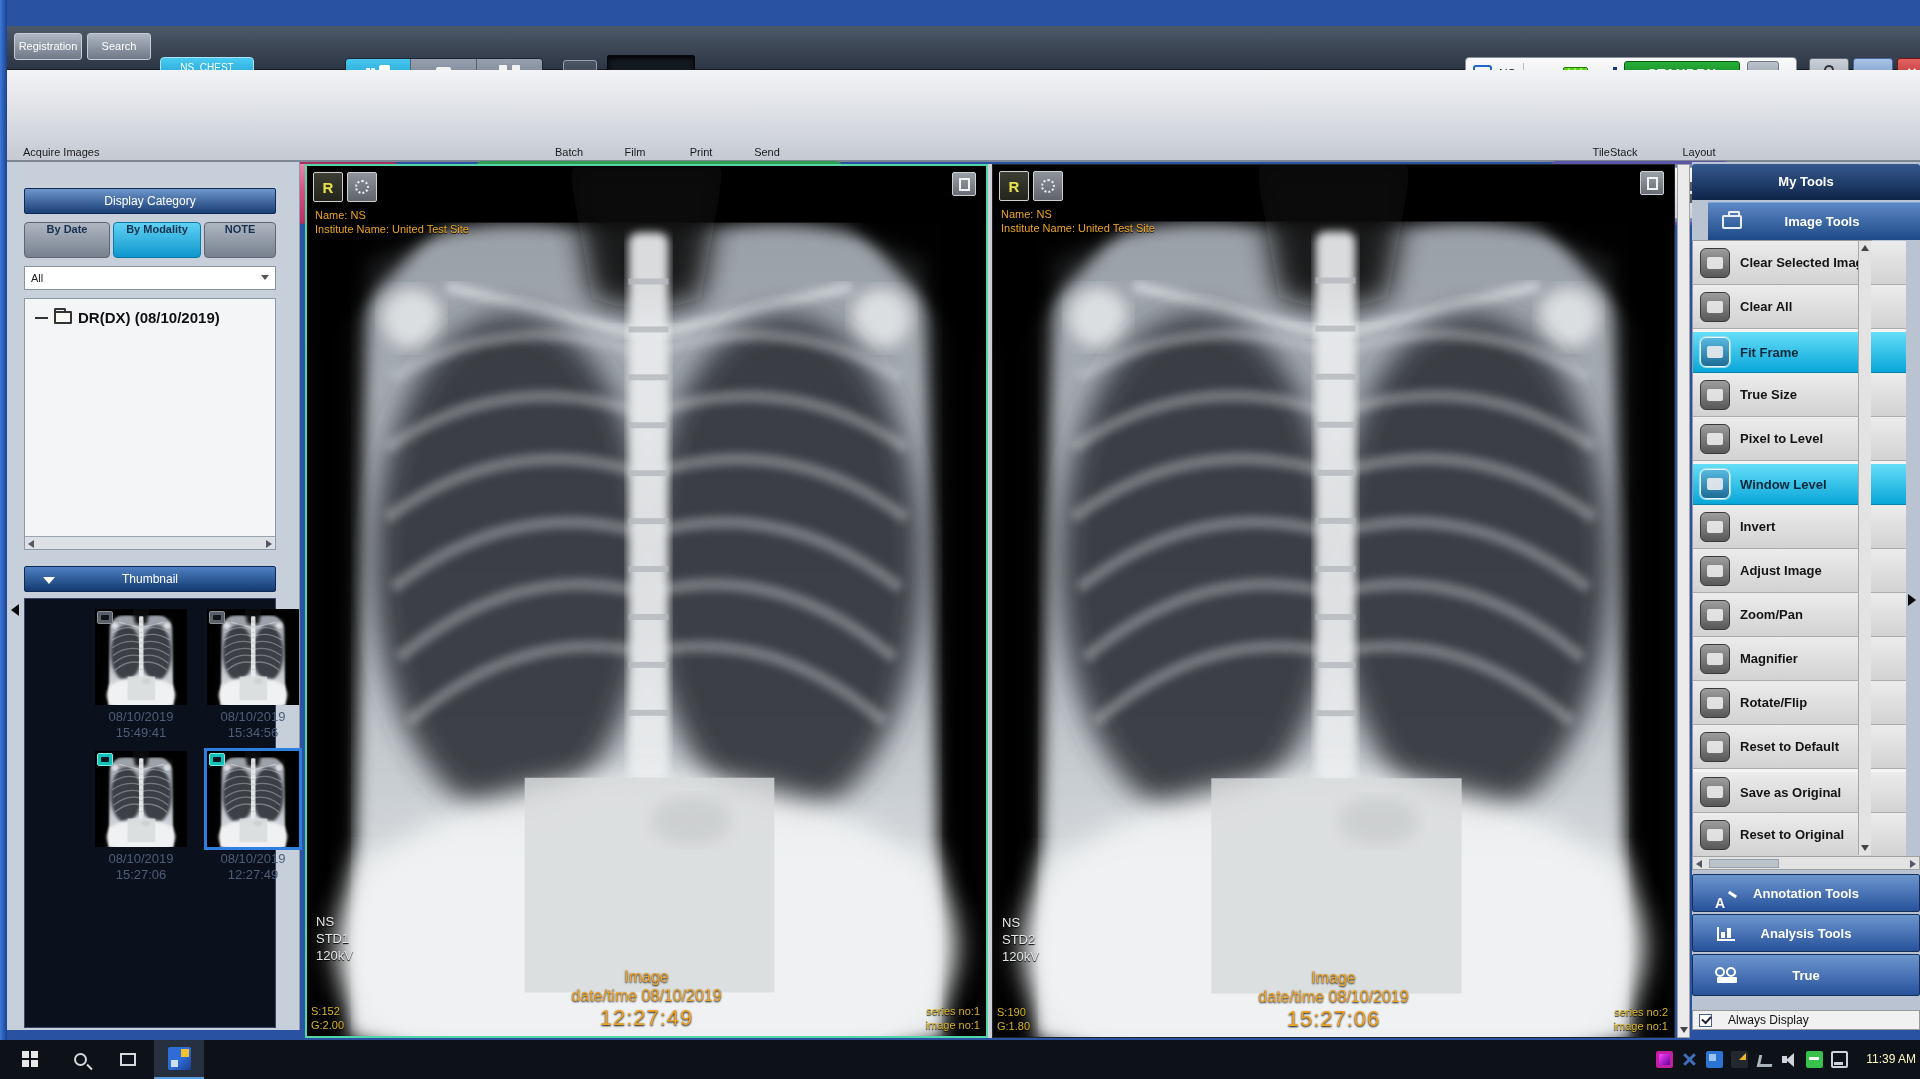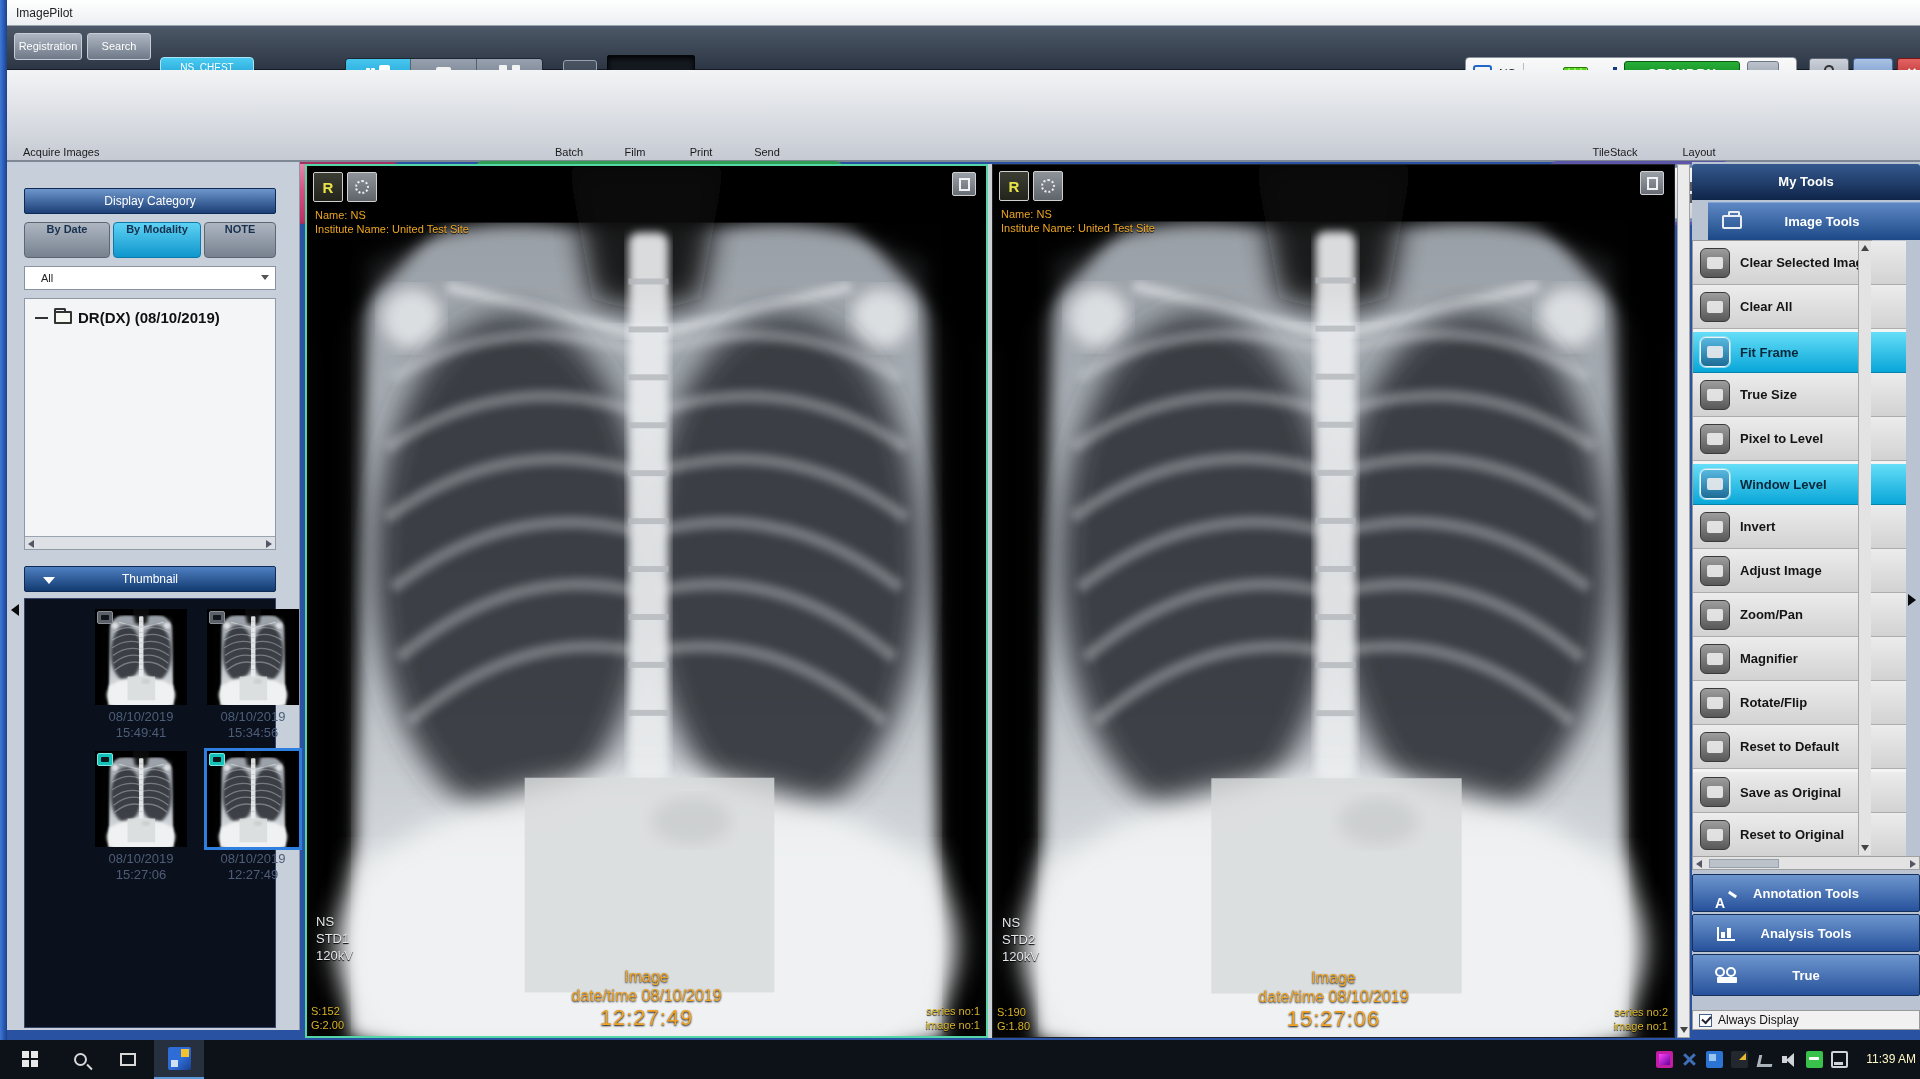--- a/index.html
+++ b/index.html
@@ -96,21 +96,21 @@
   .ic-layout i { border:2px solid #565b63; background:#eceef0; }
   #btn-complete { left:1740px; top:98px; width:104px; height:48px; background:linear-gradient(#ef8b8b,#ce4343); border:2px solid #a82e2e; border-radius:24px; color:#fff; font-size:14px; font-weight:bold; text-align:center; line-height:44px; box-shadow:0 1px 2px rgba(0,0,0,.3); }
   #btn-return { left:1842px; top:98px; width:78px; height:48px; background:linear-gradient(#e8eaee,#b4bac4); clip-path:polygon(0 50%,24% 2%,100% 2%,100% 98%,24% 98%); color:#5a6270; font-size:14px; font-weight:bold; text-align:center; line-height:48px; padding-left:16px; }
 
   
   #left-panel { left:7px; top:162px; width:293px; height:868px; background:#c6cfda; border-right:1px solid #8e98a6; }
   #disp-cat { left:17px; top:26px; width:252px; height:26px; background:linear-gradient(#6d97cc,#1b3f76); border:1px solid #0e2a55; border-radius:2px; color:#fff; font-size:12px; text-align:center; line-height:24px; }
   .filt { top:60px; height:36px; border-radius:4px; font-size:11px; font-weight:bold; color:#17304e; text-align:center; }
   .filt.gray { background:linear-gradient(#aeb6c2,#77818f); border:1px solid #5d6673; }
   .filt.sel { background:linear-gradient(#5fd2f4,#0e96cc); border:1px solid #0b7aaa; }
-  #dd-all { left:17px; top:104px; width:252px; height:24px; background:#fff; border:1px solid #8a93a0; font-size:11px; color:#222; line-height:22px; padding-left:16px; }
+  #dd-all { left:17px; top:104px; width:252px; height:24px; background:#fff; border:1px solid #8a93a0; font-size:11px; color:#222; line-height:22px; padding-left:6px; }
   #dd-all .ch { position:absolute; right:6px; top:8px; width:0; height:0; border-left:4px solid transparent; border-right:4px solid transparent; border-top:5px solid #555; }
   #tree { left:17px; top:136px; width:252px; height:252px; background:#f3f5f7; border:1px solid #8f98a5; }
   #tree-row { position:absolute; left:10px; top:10px; display:flex; align-items:center; gap:6px; }
   .dash { width:13px; height:2px; background:#333; }
   .folder { width:18px; height:13px; border:2px solid #333; border-radius:1px; position:relative; background:#f8f8f4; }
   .folder::before { content:""; position:absolute; left:-2px; top:-5px; width:8px; height:3px; border:2px solid #333; border-bottom:none; border-radius:2px 2px 0 0; }
   #tree-label { font-size:15px; font-weight:bold; color:#111; }
   .hscroll { position:absolute; left:0; bottom:0; width:100%; height:13px; background:#dde1e6; border-top:1px solid #9aa3b0; }
   .hs-l { position:absolute; left:3px; top:3px; width:0; height:0; border-top:4px solid transparent; border-bottom:4px solid transparent; border-right:6px solid #556; }
   .hs-r { position:absolute; right:3px; top:3px; width:0; height:0; border-top:4px solid transparent; border-bottom:4px solid transparent; border-left:6px solid #556; }
@@ -178,21 +178,21 @@
   .chart-ic::before { content:""; position:absolute; left:2px; bottom:1px; width:4px; height:6px; background:#fff; }
   .chart-ic::after { content:""; position:absolute; left:8px; bottom:1px; width:4px; height:10px; background:#fff; }
   #btn-cine { top:792px; height:42px; line-height:42px; }
   .cine-ic { position:absolute; left:22px; top:12px; width:26px; height:16px; }
   .cine-ic i { position:absolute; width:10px; height:10px; border:2px solid #fff; border-radius:50%; top:0; }
   .cine-ic i:first-child { left:0; } .cine-ic i:nth-child(2) { left:11px; }
   .cine-ic b { position:absolute; left:2px; top:10px; width:20px; height:6px; background:#fff; border-radius:1px; }
   #always-row { left:0; top:848px; width:228px; height:20px; background:#f1f1f1; border:1px solid #9a9a9a; display:flex; align-items:center; gap:6px; padding-left:6px; }
   #always-chk { width:13px; height:13px; background:#fff; border:1px solid #44608a; position:relative; }
   #always-chk::after { content:""; position:absolute; left:2px; top:1px; width:7px; height:4px; border-left:2px solid #223; border-bottom:2px solid #223; transform:rotate(-48deg); }
-  #always-label { font-size:12px; color:#111; }
+  #always-label { font-size:12px; color:#111;margin-left:10px; }
   #rp-arrow { left:1908px; top:594px; width:0; height:0; border-top:6px solid transparent; border-bottom:6px solid transparent; border-left:8px solid #0a0a0a; }
 
   
   #taskbar { left:0; top:1040px; width:1920px; height:39px; background:#0d1118; }
   .tb-ic { top:0; height:39px; display:flex; align-items:center; justify-content:center; }
   #tb-start { left:6px; width:48px; } 
   .win-grid { width:17px; height:17px; display:grid; grid-template-columns:7px 7px; grid-template-rows:7px 7px; gap:2px; }
   .win-grid i { background:#e8e8e8; }
   #tb-search { left:58px; width:44px; }
   .mag { width:13px; height:13px; border:2px solid #d8d8d8; border-radius:50%; position:relative; }
@@ -283,23 +283,20 @@
       <rect x="50" y="690" width="580" height="180" fill="#e7eaeb" opacity="0.95" filter="url(#b14)"></rect>
       <ellipse cx="340" cy="780" rx="310" ry="170" fill="#f0f2f3" opacity="0.95" filter="url(#b14)"></ellipse>
       <ellipse cx="385" cy="655" rx="40" ry="24" fill="#55585c" opacity="0.55" filter="url(#b8)"></ellipse>
       <rect x="218" y="612" width="250" height="215" fill="#d8dbdc" opacity="0.82"></rect>
     </symbol>
   </defs>
 </svg>
 
 <div id="app">
 
-  <div class="abs" id="titlebar">
-    <div class="abs" id="title-text">ImagePilot</div>
-  </div>
   <div class="abs" id="frame-left"></div>
 
   <div class="abs" id="toolbar1">
     <div class="abs tb-btn" style="left:7px;top:7px;width:68px;">Registration</div>
     <div class="abs tb-btn" style="left:80px;top:7px;width:64px;">Search</div>
     <div class="abs" id="tab-study">
       <div>NS_CHEST</div>
       <div>NS</div>
     </div>
     <div class="abs" id="seg-group">

